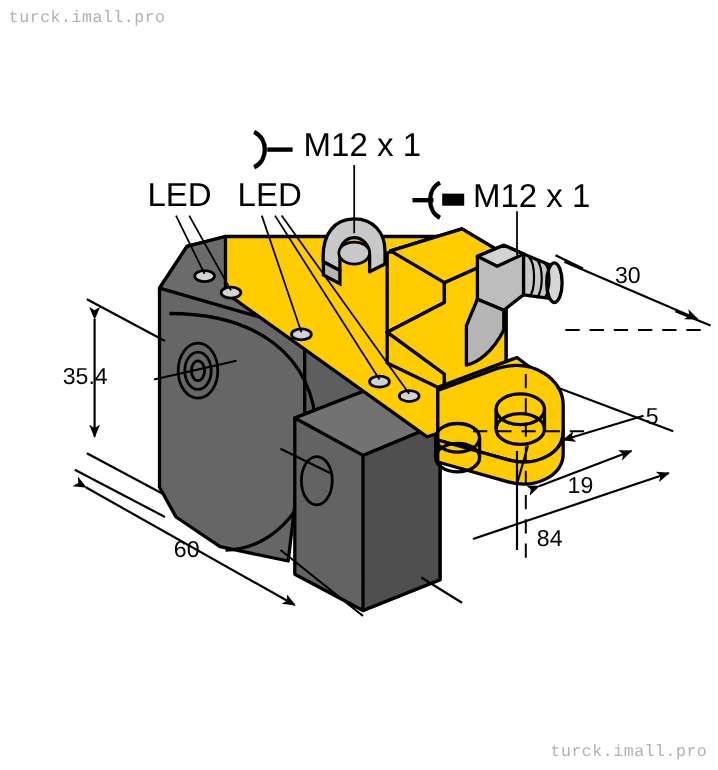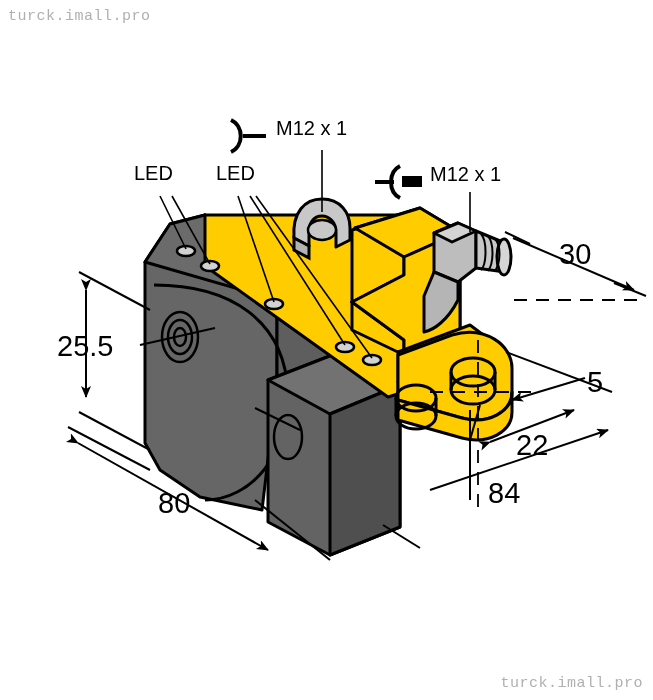--- a/index.html
+++ b/index.html
@@ -37,22 +37,22 @@
     font-size: 15px;
   }
   .lbl {
     position: absolute;
     color: #000000;
     white-space: nowrap;
     font-family: "Liberation Sans", sans-serif;
     line-height: 1;
     user-select: none;
   }
-  .lbl-big { font-size: 20px; }
-  .lbl-dim { font-size: 29px; }
+  .lbl-big { font-size: 30px; }
+  .lbl-dim { font-size: 21px; }
   svg { display:block; }
 </style>
 </head>
 <body>
 
 <div id="stage">
 
   <div class="wm wm-tl">turck.imall.pro</div>
   <div class="wm wm-br">turck.imall.pro</div>
   <div class="wm wm-center">turck.imall.pro</div>
@@ -237,26 +237,26 @@
   </svg>
 
   <div class="lbl lbl-big" style="left:134px; top:163px;">LED</div>
 
   <div class="lbl lbl-big" style="left:216px; top:163px;">LED</div>
 
   <div class="lbl lbl-big" style="left:276px; top:118px;">M12 x 1</div>
 
   <div class="lbl lbl-big" style="left:430px; top:164px;">M12 x 1</div>
 
-  <div class="lbl lbl-dim" style="left:57px; top:332px;">25.5</div>
-
-  <div class="lbl lbl-dim" style="left:158px; top:489px;">80</div>
+  <div class="lbl lbl-dim" style="left:57px; top:332px;">35.4</div>
+
+  <div class="lbl lbl-dim" style="left:158px; top:489px;">60</div>
 
   <div class="lbl lbl-dim" style="left:559px; top:240px;">30</div>
 
   <div class="lbl lbl-dim" style="left:587px; top:368px;">5</div>
 
-  <div class="lbl lbl-dim" style="left:516px; top:431px;">22</div>
+  <div class="lbl lbl-dim" style="left:516px; top:431px;">19</div>
 
   <div class="lbl lbl-dim" style="left:488px; top:479px;">84</div>
 
 
 </div>
 
 </body></html>

